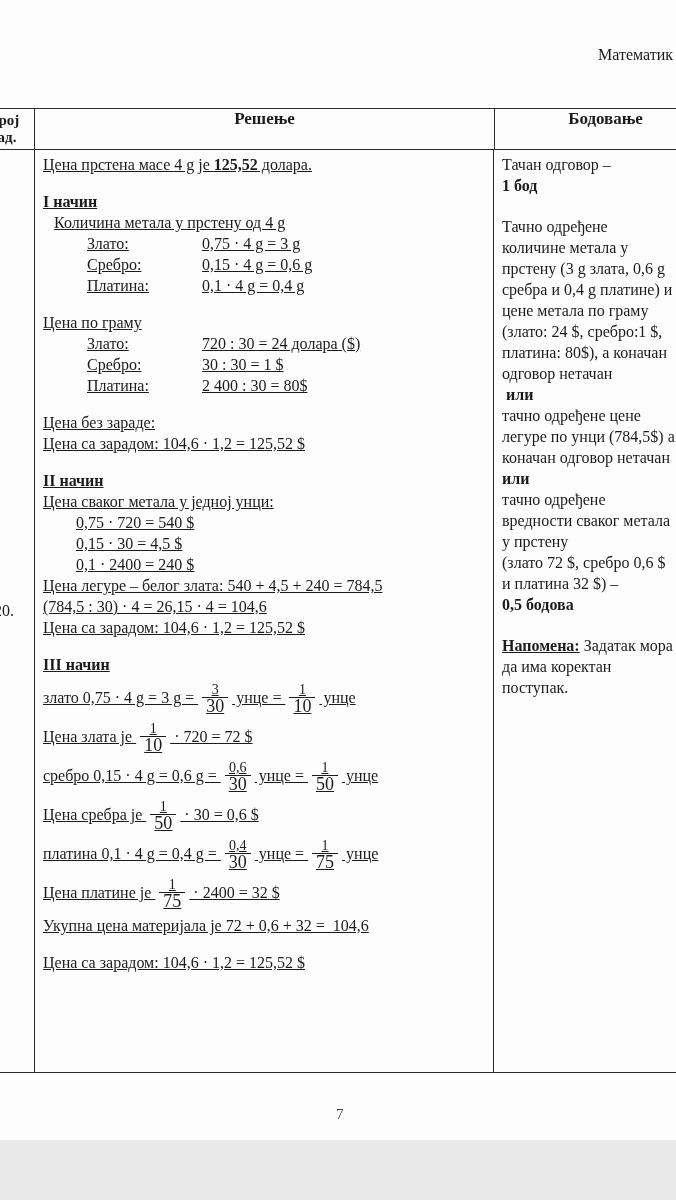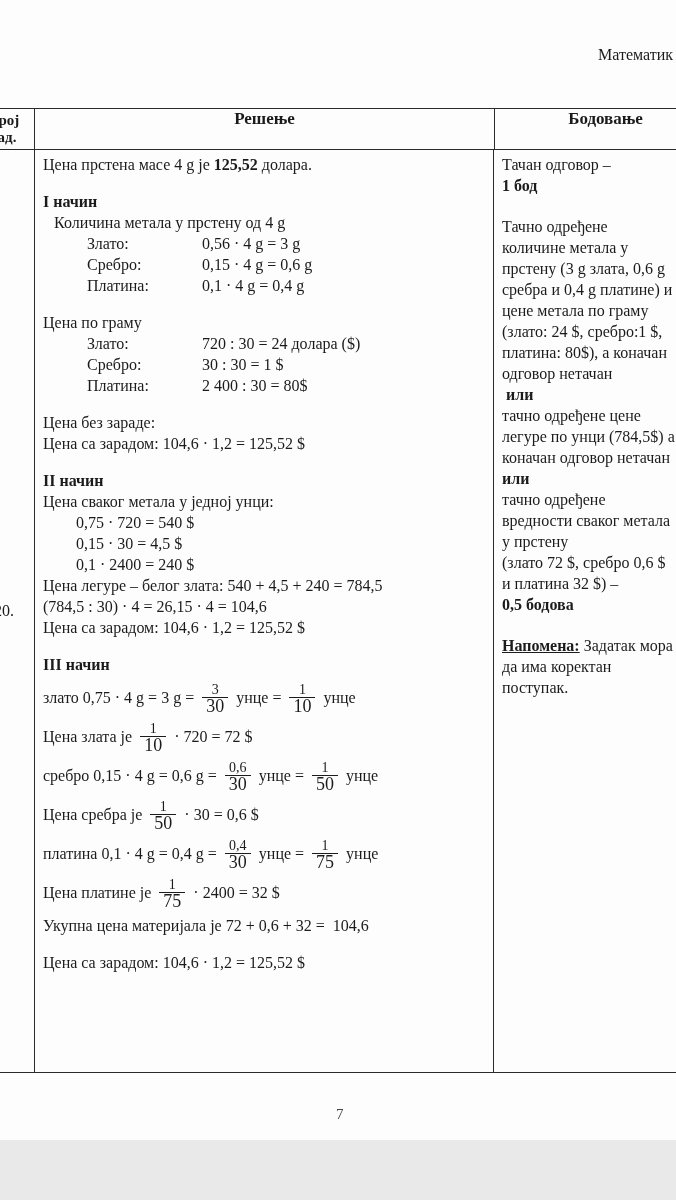--- a/index.html
+++ b/index.html
@@ -26,21 +26,21 @@
   .thead{display:flex;height:40px;border-bottom:1px solid #2a2a2a;}
   .tbody{display:flex;height:922px;overflow:hidden;}
   .col1{width:60px;border-right:1px solid #2a2a2a;flex:none;}
   .col2{width:459px;border-right:1px solid #2a2a2a;flex:none;}
   .col3{width:221px;flex:none;}
   .thead .col1{display:flex;flex-direction:column;align-items:center;justify-content:center;
     font-weight:bold;font-size:15px;line-height:17px;}
   .thead .col2,.thead .col3{display:flex;justify-content:center;
     font-weight:bold;font-size:17px;}
   .tbody .col1{display:flex;align-items:center;justify-content:center;font-size:16px;}
-  .tbody .col2{padding:4px 8px 0 8px;box-sizing:border-box;}
+  .tbody .col2{padding:4px 8px 0 8px;box-sizing:border-box;text-decoration:underline;}
   .tbody .col3{padding:4px 0 0 8px;box-sizing:border-box;overflow:visible;}
   
   .s-line{line-height:21px;white-space:pre;}
   .s-line.sp{margin-top:16px;}
   .s-line.ind-sm{margin-left:11px;}
   .s-line.ind-md{margin-left:33px;}
   .pair-line{display:flex;line-height:21px;margin-left:44px;}
   .pair-label{width:115px;flex:none;}
   .math-line{display:flex;align-items:center;line-height:20px;margin:7px 0;white-space:pre;}
   .frac{display:inline-block;text-align:center;margin:0 4px;vertical-align:middle;flex:none;}
@@ -79,21 +79,21 @@
     <div class="tbody">
       <div class="col1">
         <span>20.</span>
       </div>
       <div class="col2" id="solution-cell">
           <div class="s-line"><span>Цена прстена масе 4 g је </span><span class="b">125,52</span><span> долара.</span></div>
           <div class="s-line sp"><span class="b">I начин</span></div>
           <div class="s-line ind-sm"><span>Количина метала у прстену од 4 g</span></div>
           <div class="pair-line">
             <span class="pair-label">Злато:</span>
-            <span>0,56 · 4 g = 3 g</span>
+            <span>0,75 · 4 g = 3 g</span>
           </div>
           <div class="pair-line">
             <span class="pair-label">Сребро:</span>
             <span>0,15 · 4 g = 0,6 g</span>
           </div>
           <div class="pair-line">
             <span class="pair-label">Платина:</span>
             <span>0,1 · 4 g = 0,4 g</span>
           </div>
           <div class="s-line sp"><span>Цена по граму</span></div>

